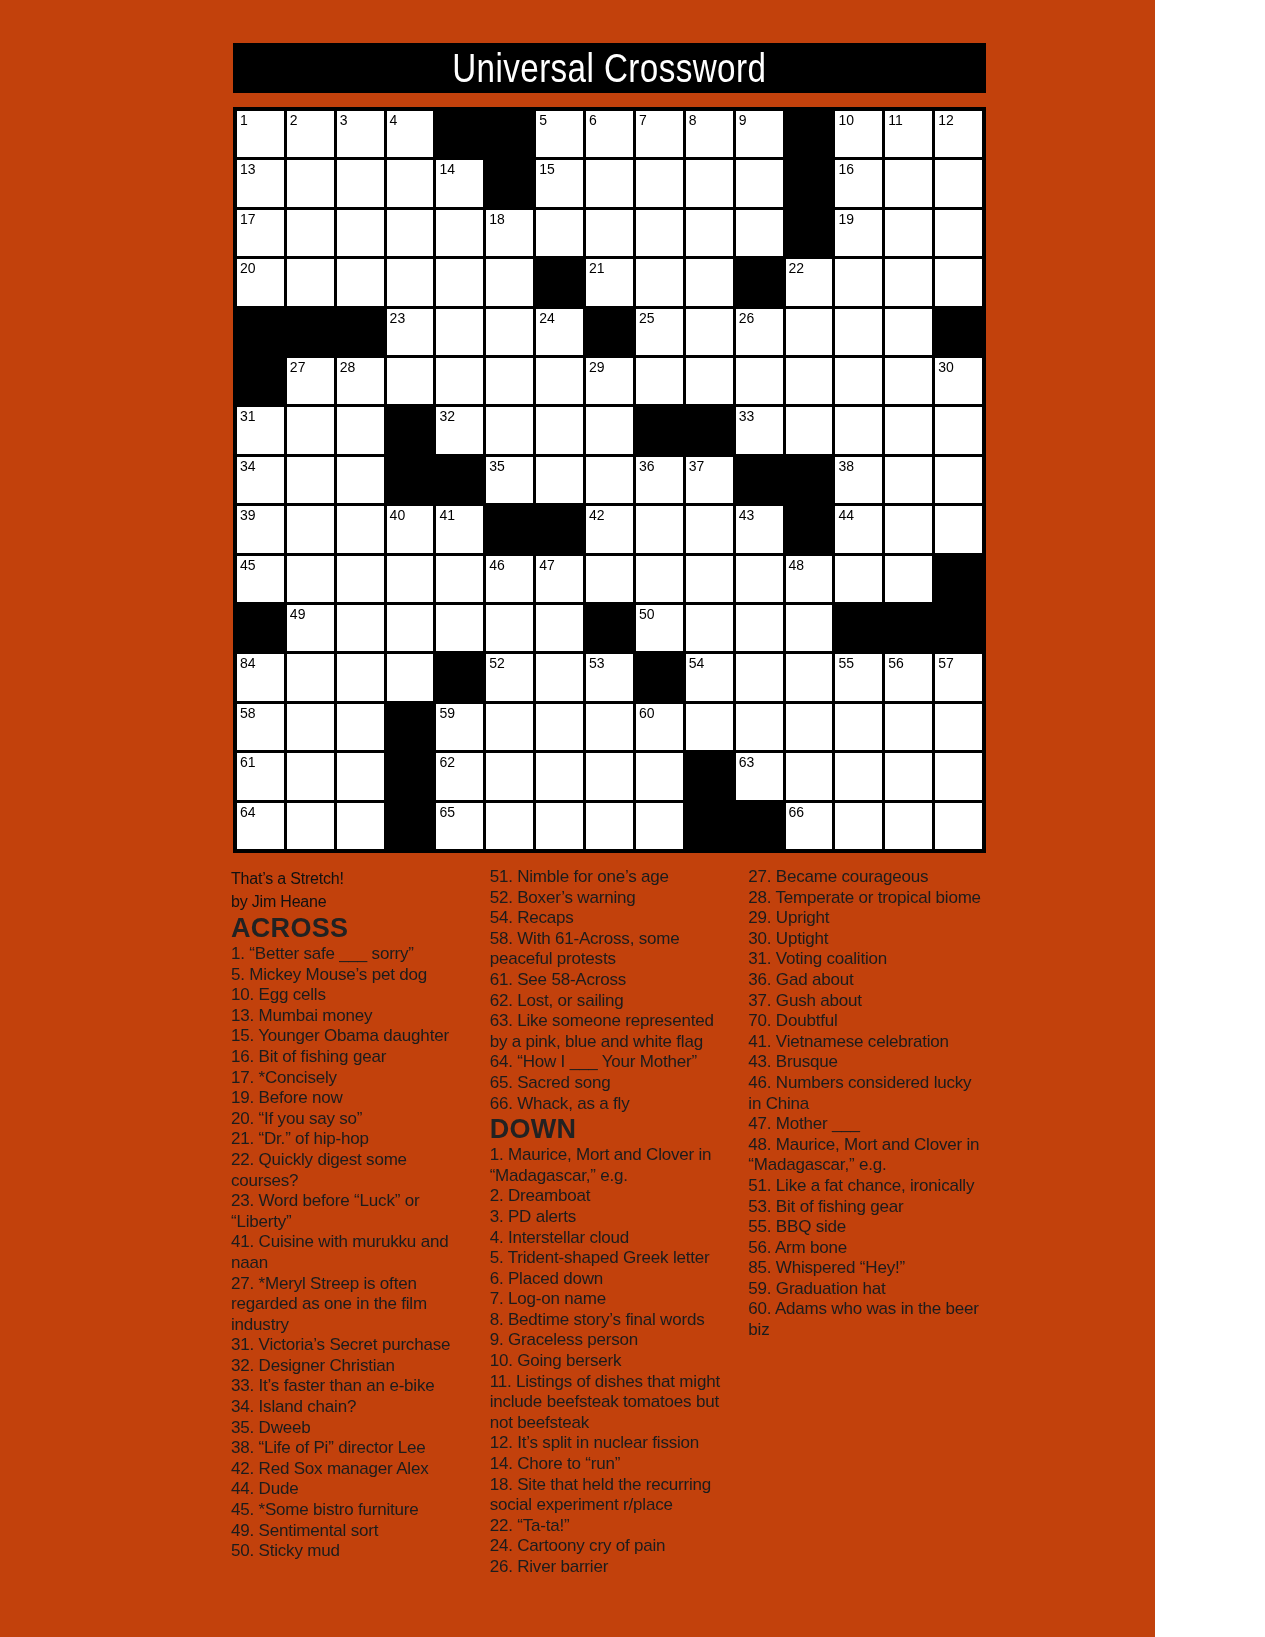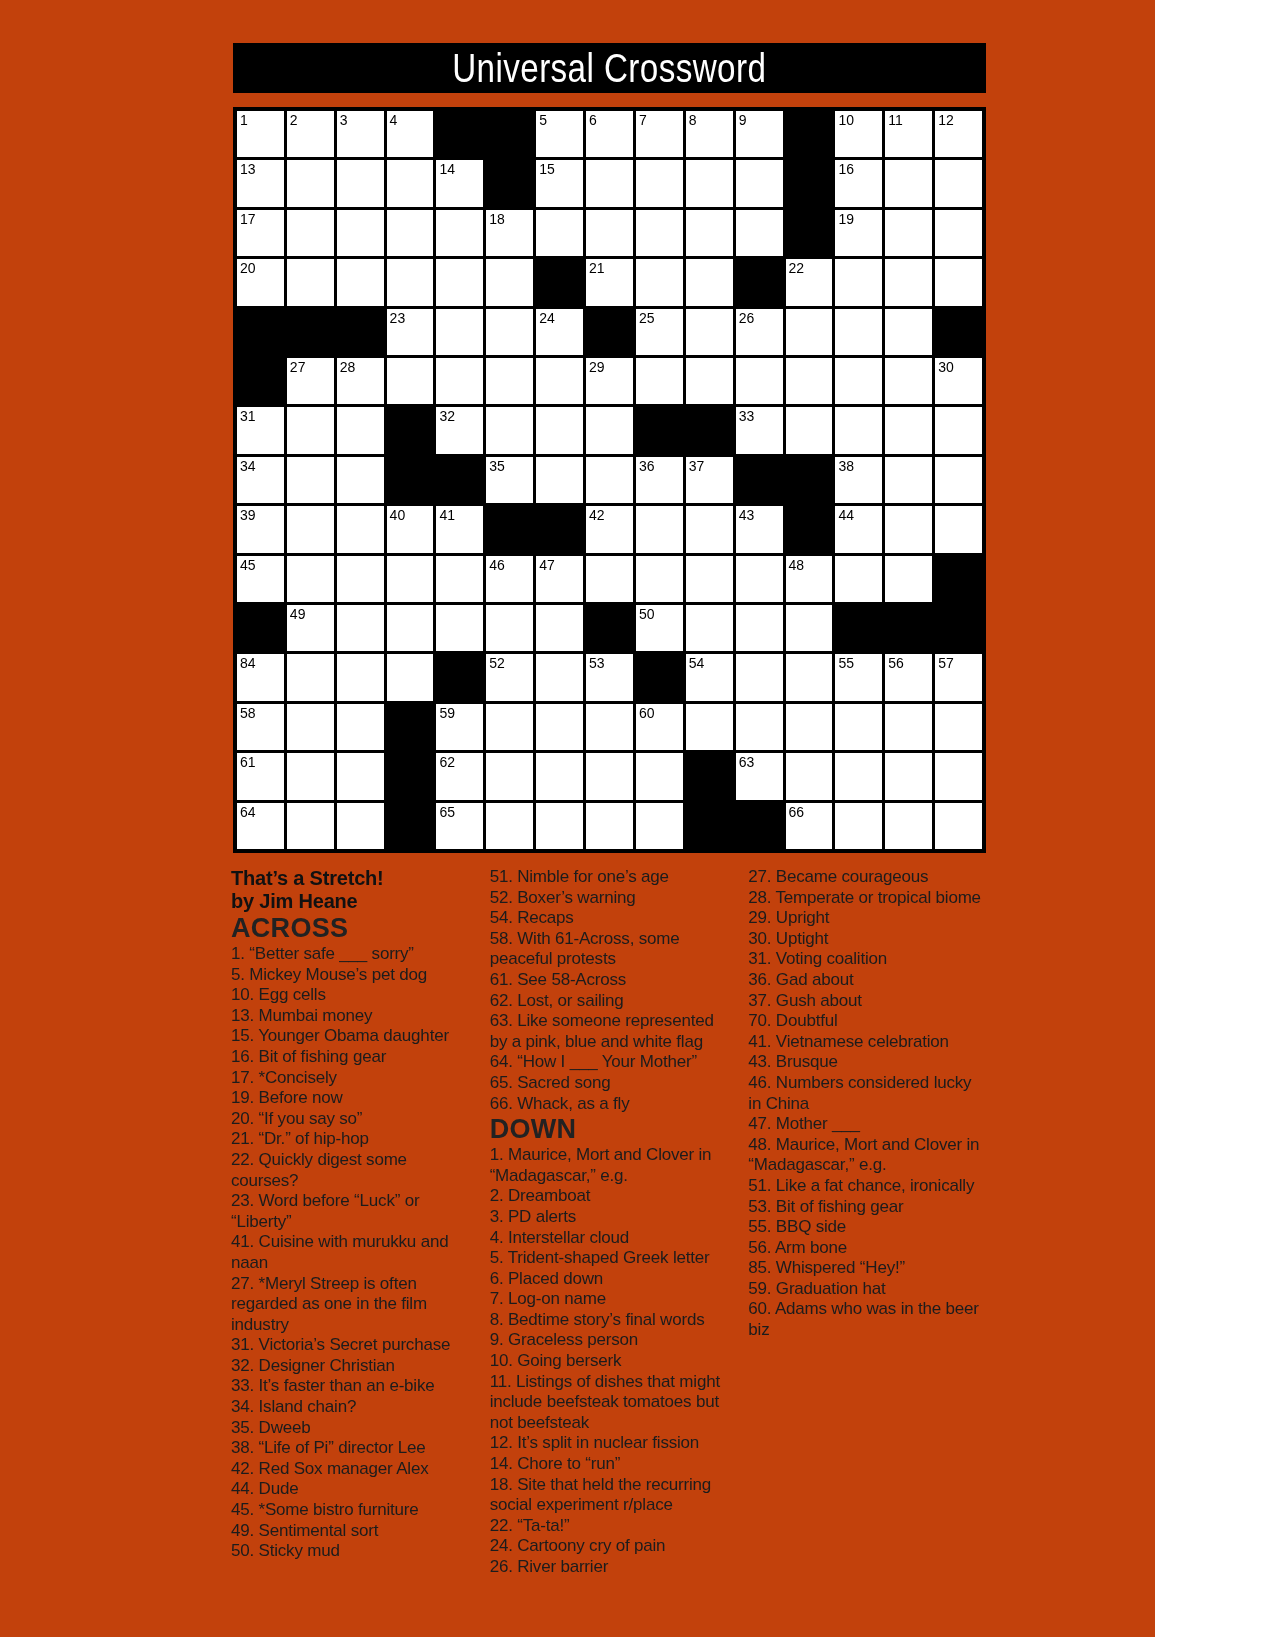--- a/index.html
+++ b/index.html
@@ -27,21 +27,21 @@
   .cell.black { background:#000; }
   .cell .num {
     position:absolute; top:2px; left:3px; font-size:14px; line-height:1; color:#000;
   }
   
   .clues {
     position:absolute; left:231px; top:867px; width:755px; height:712px;
     column-count:3; column-gap:21px; column-fill:auto;
     font-size:17px; line-height:20.6px; letter-spacing:-0.2px; color:#1c1c1c;
   }
-  .puz-title, .puz-byline { font-weight:bold; font-size:20px; line-height:23px; color:#111; }
+  .puz-title, .puz-byline { font-weight:normal; font-size:16px; line-height:23px; color:#111; }
   .section-label { font-size:27px; line-height:31px; font-weight:700; color:#222; letter-spacing:0.3px; }
   .clue { margin:0; }
 </style>
 </head>
 <body>
 
 <div class="page">
 
   <header class="masthead">
     <span class="masthead-text">Universal Crossword</span>

